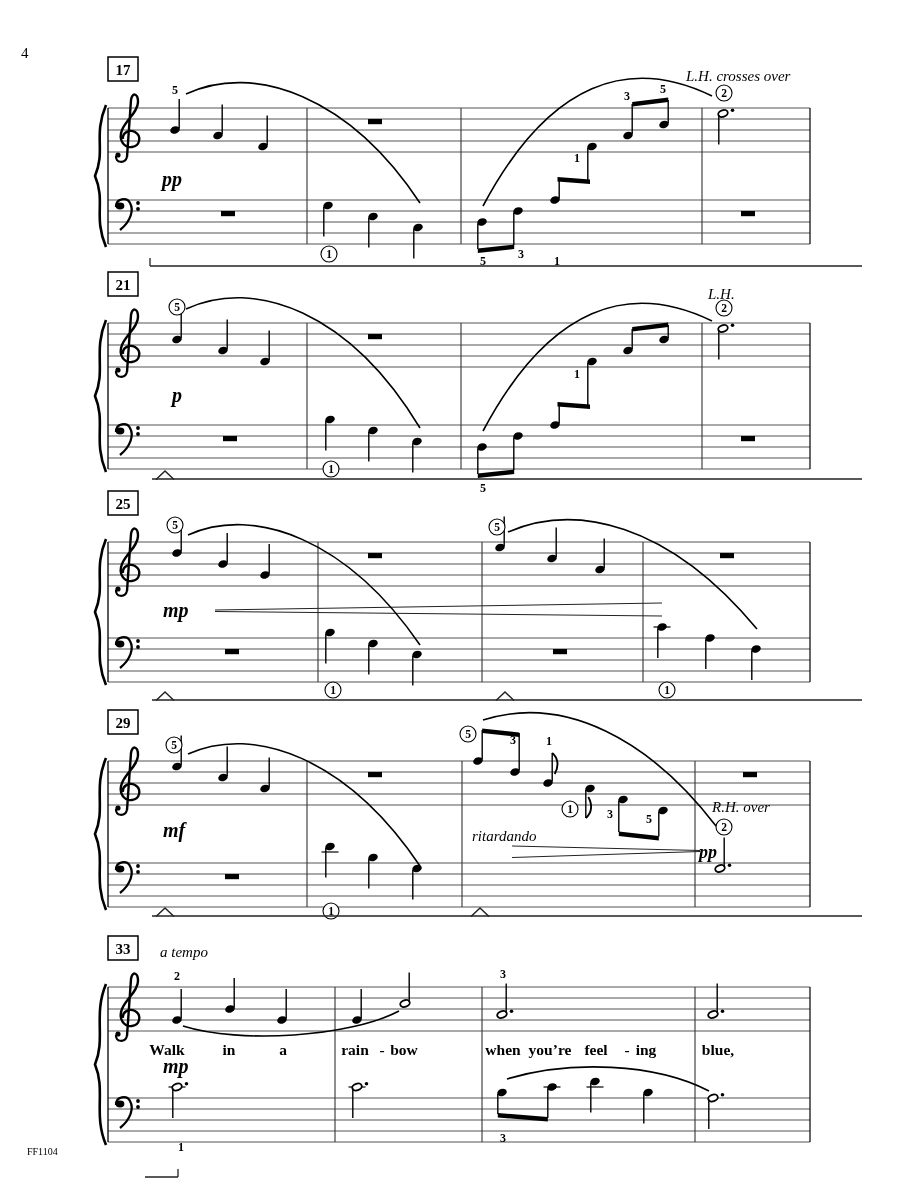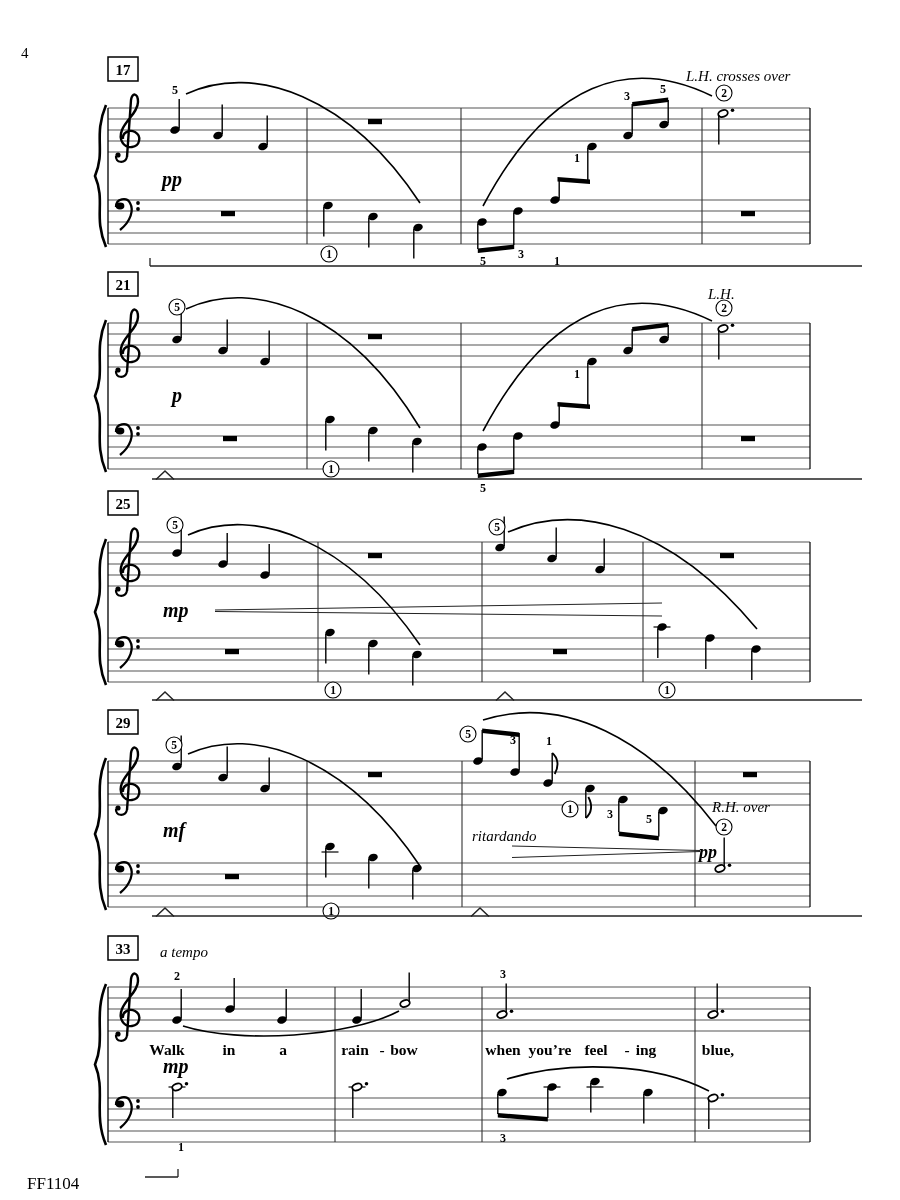--- a/index.html
+++ b/index.html
@@ -1,21 +1,21 @@
 <!DOCTYPE html>
 <html><head>
 <meta charset="utf-8">
 <style>
   html,body{margin:0;padding:0;background:#fff;}
   .page{position:relative;width:900px;height:1200px;background:#fff;overflow:hidden;
         font-family:"Liberation Serif",serif;color:#000;}
   #score-svg{position:absolute;left:0;top:0;}
   .corner-text{position:absolute;font-family:"Liberation Serif",serif;color:#000;}
   #page-num{left:21px;top:45px;font-size:15px;}
-  #footer-code{left:27px;top:1146px;font-size:17px;margin-top:28px;}
+  #footer-code{left:27px;top:1146px;font-size:10px;}
   text{fill:#000;}
   .t-dyn{font:italic 700 20px "Liberation Serif",serif;}
   .t-dyn2{font:italic 700 18px "Liberation Serif",serif;}
   .t-expr{font:italic 15px "Liberation Serif",serif;}
   .t-fing{font:700 12px "Liberation Serif",serif;}
   .t-cfing{font:700 11.5px "Liberation Serif",serif;}
   .t-lyr{font:700 15.5px "Liberation Serif",serif;}
   .t-mnum{font:700 15px "Liberation Serif",serif;}
 </style>
 </head>

